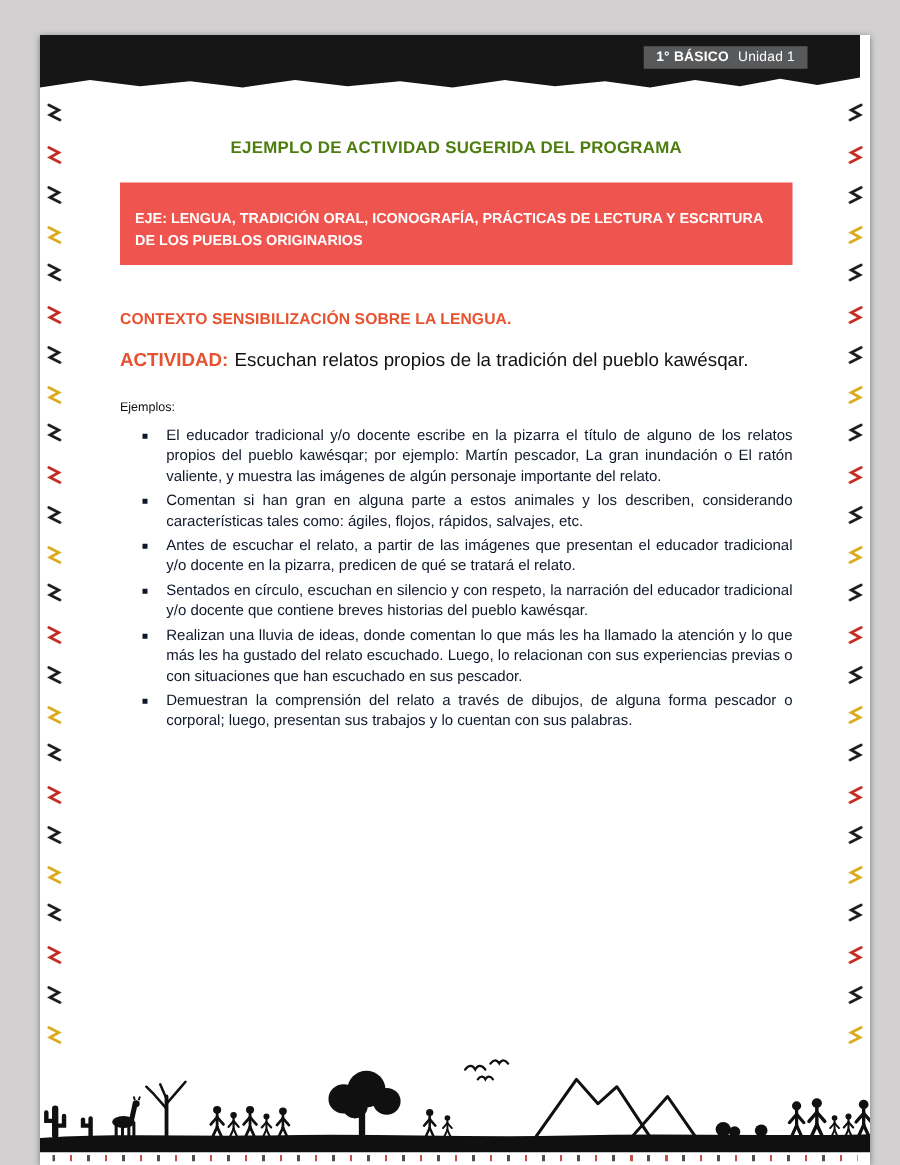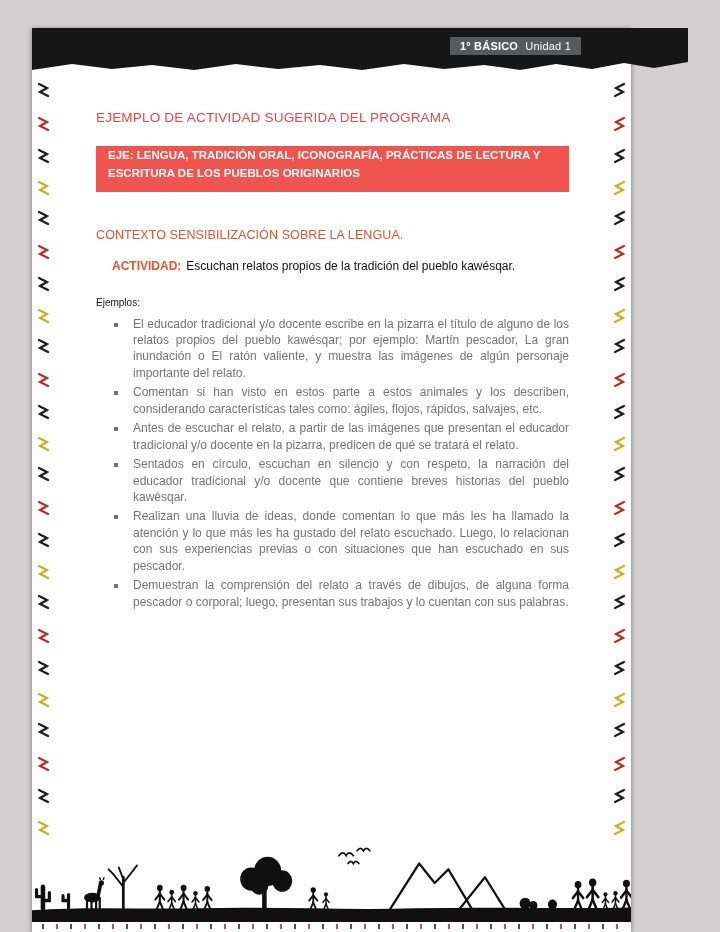--- a/index.html
+++ b/index.html
@@ -3,59 +3,59 @@
 <meta charset="utf-8">
 <style>
   html,body{margin:0;padding:0;}
   body{
     width:720px;height:932px;position:relative;overflow:hidden;
     background:#d2d0d0;
     font-family:"Liberation Sans", sans-serif;
     -webkit-font-smoothing:antialiased;
   }
   .page{
-    position:absolute;left:32px;top:28px;width:599px;bottom:0;
+    position:absolute;left:32px;top:28px;width:664px;bottom:0;
     background:#ffffff;
     box-shadow:0 1px 5px rgba(0,0,0,.45);
   }
   .top-band{position:absolute;top:0;left:0;width:656px;height:46px;z-index:3;}
   .top-band svg{display:block;width:656px;height:46px;}
   .unit-badge{
     position:absolute;top:9px;right:50px;z-index:4;
     background:#58595b;color:#ffffff;
     font-size:11px;padding:3px 10px;letter-spacing:.2px;
     white-space:nowrap;
   }
   .unit-badge .grade{font-weight:bold;}
   .unit-badge .unit{font-weight:normal;margin-left:4px;}
   .side-strip{position:absolute;top:52px;width:16px;height:760px;z-index:2;}
   .side-strip.left{left:3px;}
   .side-strip.right{right:3px;}
   .content{
     position:absolute;left:64px;right:62px;top:0;z-index:2;color:#111111;
   }
   .doc-title{
-    margin-top:82px;text-align:left;font-weight:normal;font-size:13.5px;
-    letter-spacing:.2px;color:#ef4444;
+    margin-top:82px;text-align:center;font-weight:bold;font-size:13.5px;
+    letter-spacing:.2px;color:#4d7c0f;
   }
   .eje-banner{
     margin-top:21px;background:#f0544f;color:#ffffff;font-weight:bold;
-    font-size:11.5px;line-height:1.6;padding:0 12px 9px 12px;
+    font-size:11.5px;line-height:1.6;padding:20px 12px 9px 12px;
   }
   .contexto-heading{
-    margin-top:36px;color:#e8512f;font-weight:normal;font-size:12.5px;
+    margin-top:36px;color:#e8512f;font-weight:bold;font-size:12.5px;
     letter-spacing:.1px;
   }
-  .activity-line{margin-top:16px;font-size:12px;line-height:1.4;margin-left:16px;}
+  .activity-line{margin-top:16px;font-size:15px;line-height:1.4;}
   .activity-label{color:#e8512f;font-weight:bold;}
   .activity-text{margin-left:5px;color:#111;}
   .ejemplos-label{margin-top:22px;font-size:10px;}
   ul.examples{
     margin:8px 0 0 0;padding-left:32px;list-style:square;
-    font-size:12px;line-height:1.37;text-align:justify;color:#737373;
+    font-size:12px;line-height:1.37;text-align:justify;color:#0f172a;
   }
   ul.examples li{margin-bottom:3px;padding-left:5px;}
   .footer-scene{
     position:absolute;left:0;right:0;bottom:10px;height:78px;z-index:2;
   }
   .footer-scene svg{display:block;width:100%;height:78px;}
   .bottom-ticks{
     position:absolute;left:10px;right:10px;bottom:3px;height:5px;z-index:2;
     background-image:
       repeating-linear-gradient(90deg,#222 0 2px,transparent 2px 28px),
@@ -116,21 +116,21 @@
     <div class="contexto-heading">CONTEXTO SENSIBILIZACIÓN SOBRE LA LENGUA.</div>
 
     <div class="activity-line">
       <span class="activity-label">ACTIVIDAD:</span><span class="activity-text">Escuchan relatos propios de la tradición del pueblo kawésqar.</span>
     </div>
 
     <div class="ejemplos-label">Ejemplos:</div>
 
     <ul class="examples">
       <li>El educador tradicional y/o docente escribe en la pizarra el título de alguno de los relatos propios del pueblo kawésqar; por ejemplo: Martín pescador, La gran inundación o El ratón valiente, y muestra las imágenes de algún personaje importante del relato.</li>
-      <li>Comentan si han visto en estos parte a estos animales y los describen, considerando características tales como: ágiles, flojos, rápidos, salvajes, etc.</li>
+      <li>Comentan si han gran en alguna parte a estos animales y los describen, considerando características tales como: ágiles, flojos, rápidos, salvajes, etc.</li>
       <li>Antes de escuchar el relato, a partir de las imágenes que presentan el educador tradicional y/o docente en la pizarra, predicen de qué se tratará el relato.</li>
       <li>Sentados en círculo, escuchan en silencio y con respeto, la narración del educador tradicional y/o docente que contiene breves historias del pueblo kawésqar.</li>
       <li>Realizan una lluvia de ideas, donde comentan lo que más les ha llamado la atención y lo que más les ha gustado del relato escuchado. Luego, lo relacionan con sus experiencias previas o con situaciones que han escuchado en sus pescador.</li>
       <li>Demuestran la comprensión del relato a través de dibujos, de alguna forma pescador o corporal; luego, presentan sus trabajos y lo cuentan con sus palabras.</li>
     </ul>
   </div>
 
   <div class="footer-scene">
     <svg viewBox="0 0 656 80" preserveAspectRatio="none">
       <defs>

